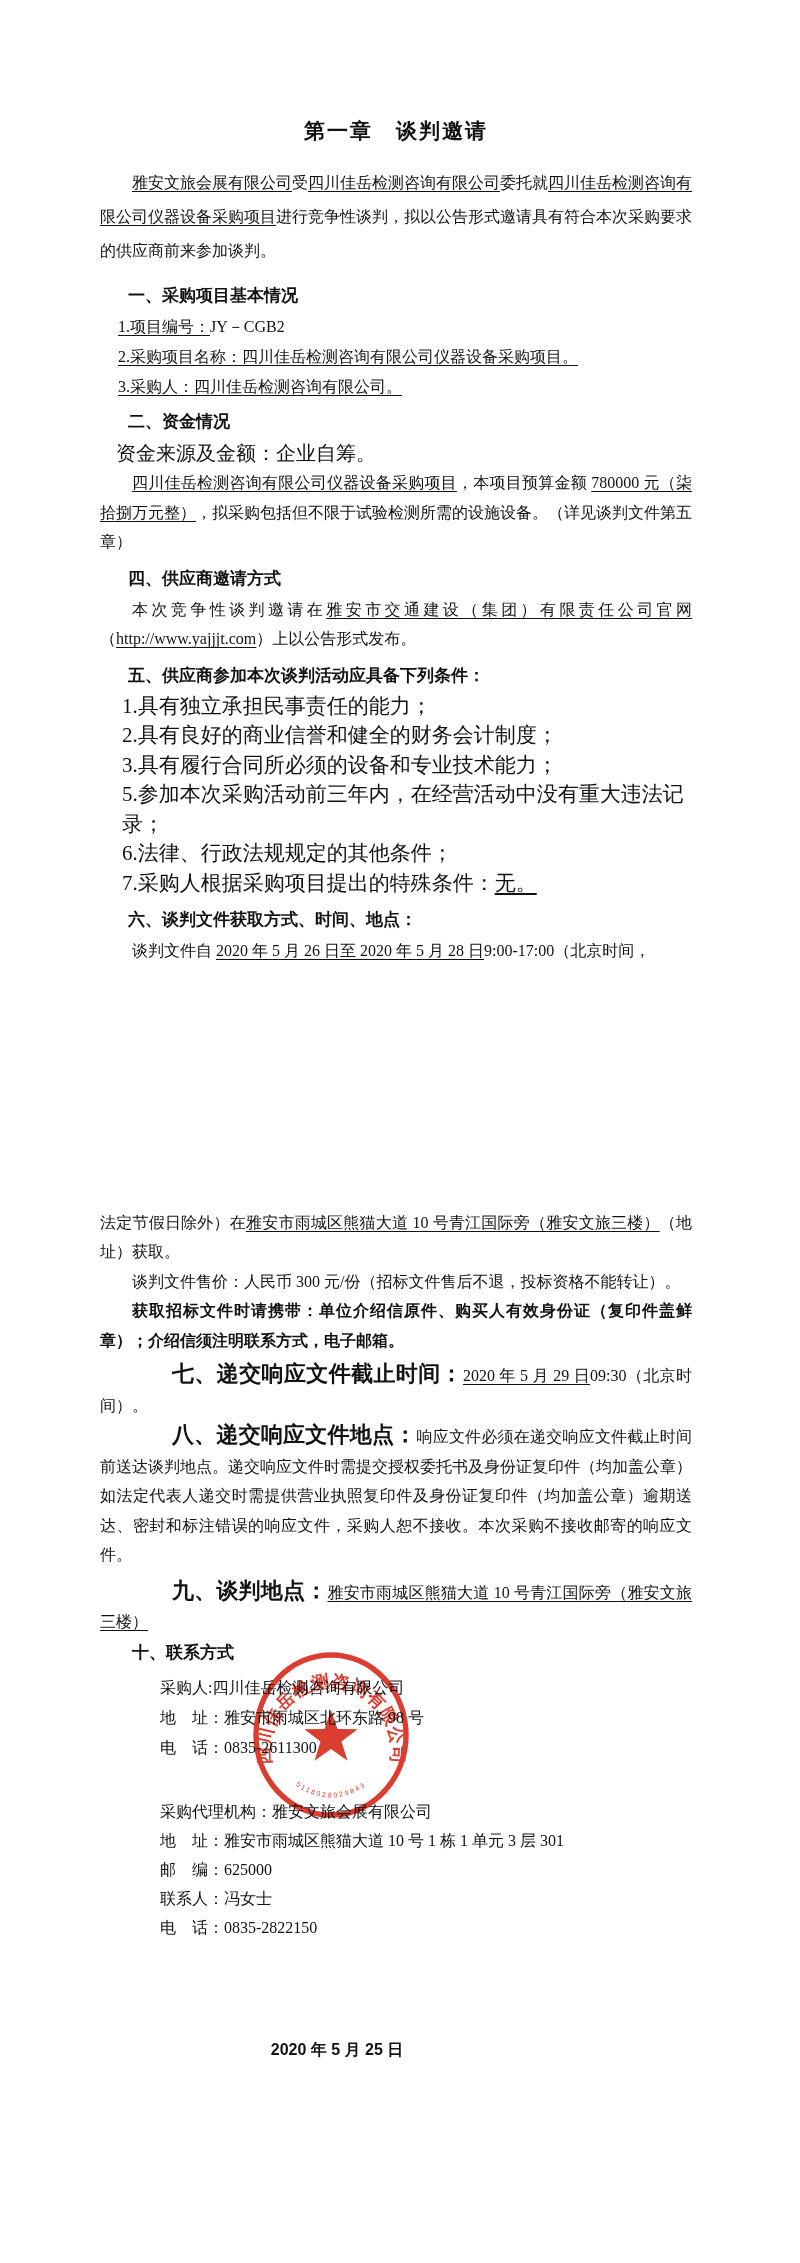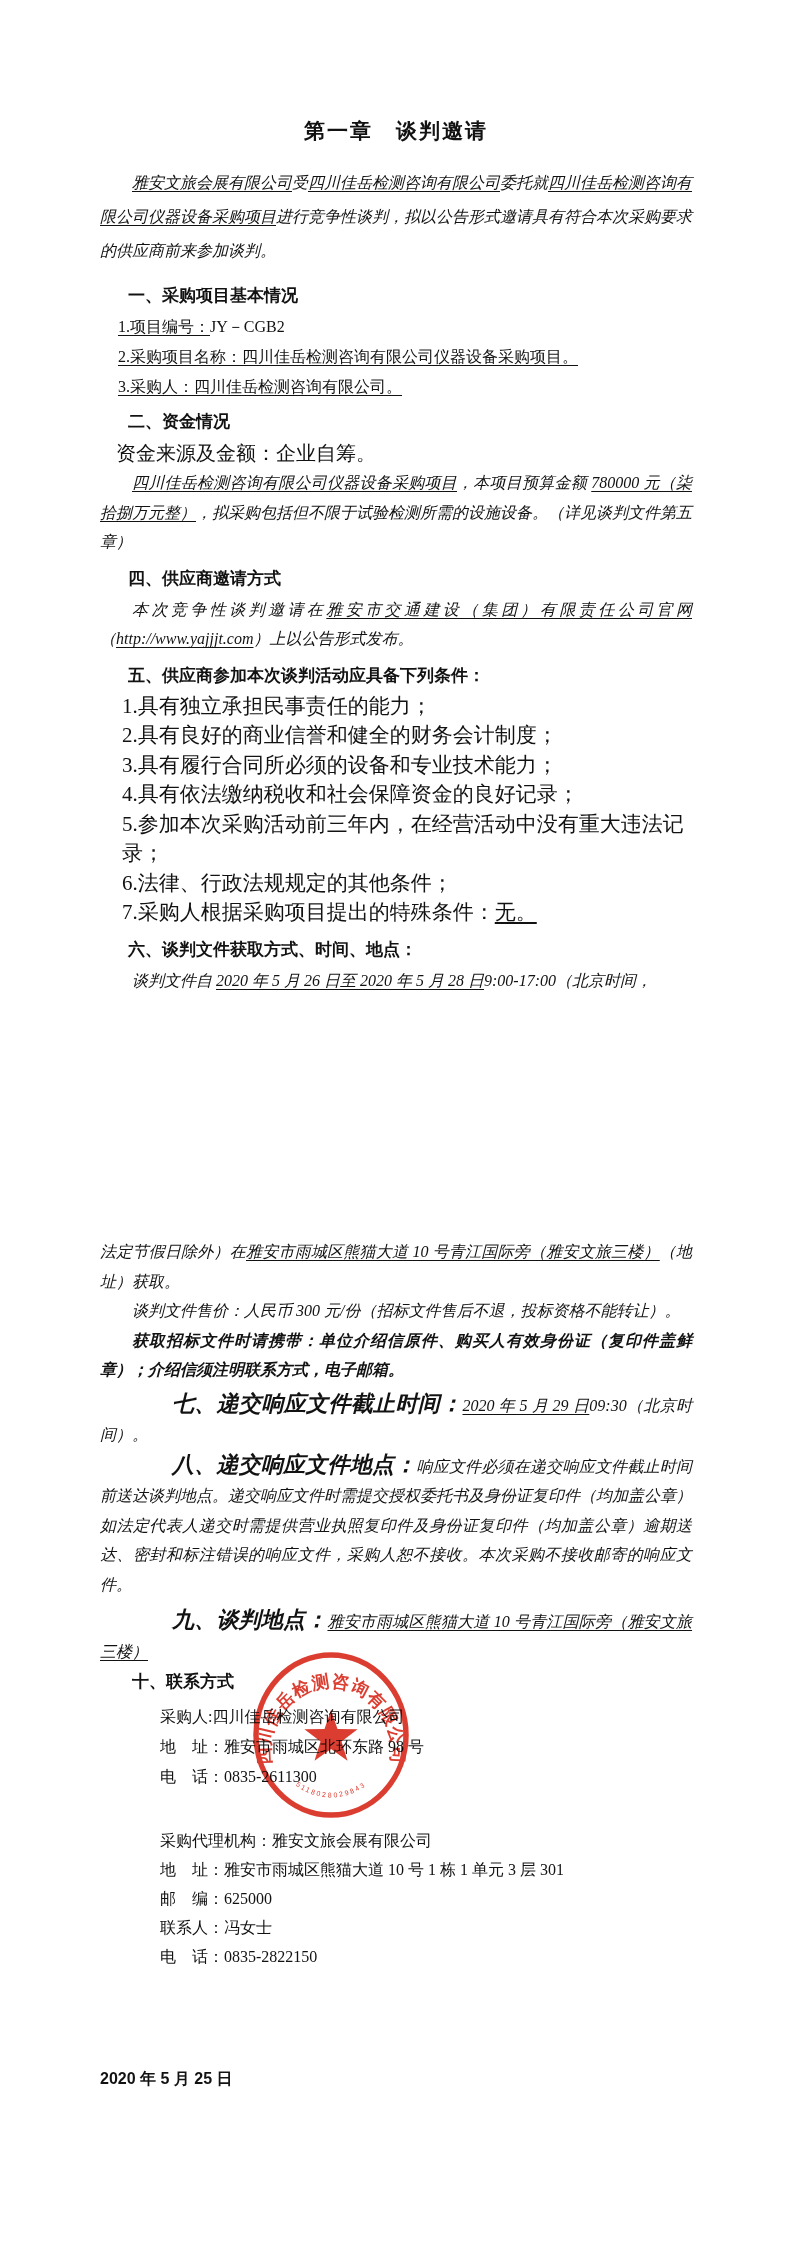--- a/index.html
+++ b/index.html
@@ -13,21 +13,21 @@
   }
   .content { padding:116px 100px 0 100px; }
 
   .doc-title {
     text-align:center;
     font-family:"Liberation Sans","DejaVu Sans",sans-serif;
     font-weight:700; font-size:21px; line-height:30px;
     letter-spacing:2px;
   }
 
-  .para { font-size:16px; line-height:29.5px; text-align:justify;font-style:italic; }
+  .para { font-size:16px; line-height:29.5px; text-align:justify; }
   .intro { margin-top:20px; line-height:34px; text-indent:2em; }
 
   .h {
     font-family:Liberation Sans, sans-serif;
     font-weight:700; font-size:17px; line-height:32px;
     padding-left:28px;
   }
   .h-inline {
     font-family:"Liberation Sans","DejaVu Sans",sans-serif;
     font-weight:700; font-size:22px;margin-left:40px;
@@ -43,21 +43,21 @@
   }
   .page-gap { height:242px; }
   .mt4 { margin-top:4px; } .mt6 { margin-top:6px; } .mt12 { margin-top:12px; }
 
   .contact { padding-left:60px; font-size:16px; line-height:30px; }
   .contact div { white-space:pre; }
   .contact.agent { margin-top:34px; line-height:29px; }
 
   .date-footer {
     margin-top:96px;
-    text-align:left; padding-right:118px;
+    text-align:center; padding-right:118px;
     font-family:"Liberation Sans","DejaVu Sans",sans-serif;
     font-weight:700; font-size:16px; line-height:24px;
   }
 
   .seal {
     position:absolute; left:250px; top:1648px;
     width:162px; height:172px;
     mix-blend-mode:multiply; opacity:.9;
     pointer-events:none;
   }
@@ -85,21 +85,20 @@
     <div class="para ind2"><span class="u">四川佳岳检测咨询有限公司仪器设备采购项目</span><span>，本项目预算金额 </span><span class="u">780000 元（柒拾捌万元整）</span><span>，拟采购包括但不限于试验检测所需的设施设备。（详见谈判文件第五章）</span></div>
 
     <div class="h mt6">四、供应商邀请方式</div>
     <div class="para ind2"><span>本次竞争性谈判邀请在</span><span class="u">雅安市交通建设（集团）有限责任公司官网</span><span>（</span><span class="u">http://www.yajjjt.com</span><span>）上以公告形式发布。</span></div>
 
     <div class="h mt6">五、供应商参加本次谈判活动应具备下列条件：</div>
     <div class="items5">
       <div>1.具有独立承担民事责任的能力；</div>
       <div>2.具有良好的商业信誉和健全的财务会计制度；</div>
       <div>3.具有履行合同所必须的设备和专业技术能力；</div>
-      <div>4.具有依法缴纳税收和社会保障资金的良好记录；</div>
       <div>5.参加本次采购活动前三年内，在经营活动中没有重大违法记录；</div>
       <div>6.法律、行政法规规定的其他条件；</div>
       <div><span>7.采购人根据采购项目提出的特殊条件：</span><span class="u">无。</span></div>
     </div>
 
     <div class="h mt6">六、谈判文件获取方式、时间、地点：</div>
     <div class="para ind2"><span>谈判文件自 </span><span class="u">2020 年 5 月 26 日至 2020 年 5 月 28 日</span><span>9:00-17:00（北京时间，</span></div>
 
     <div class="page-gap"></div>
 

